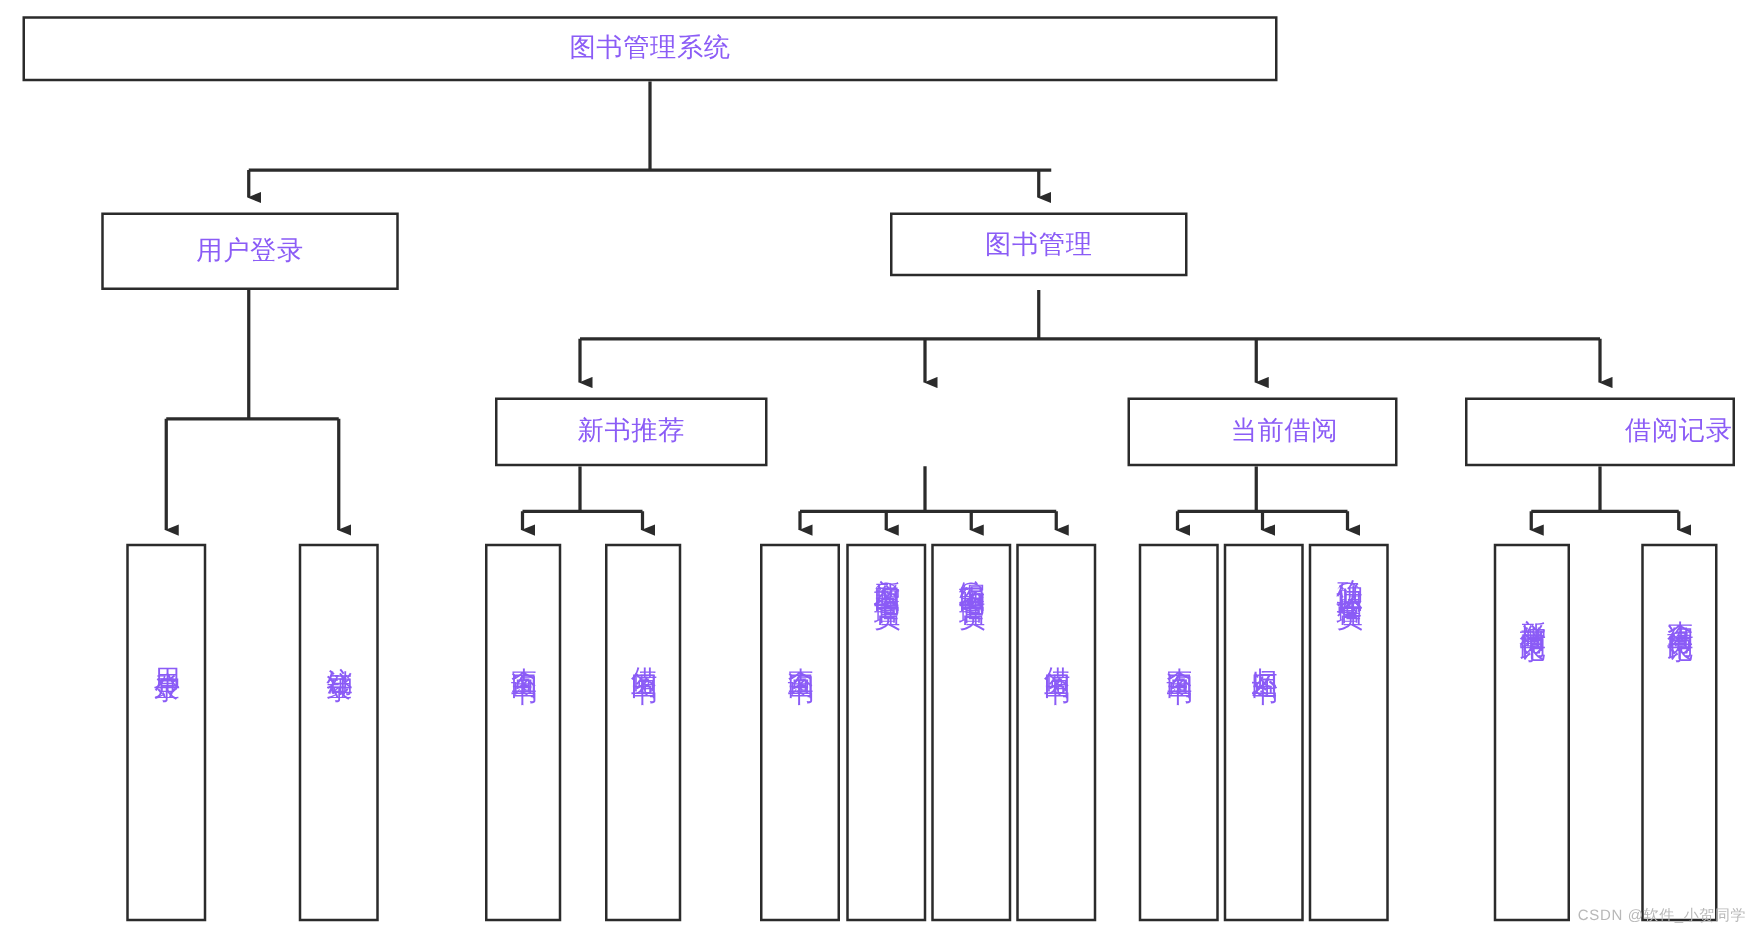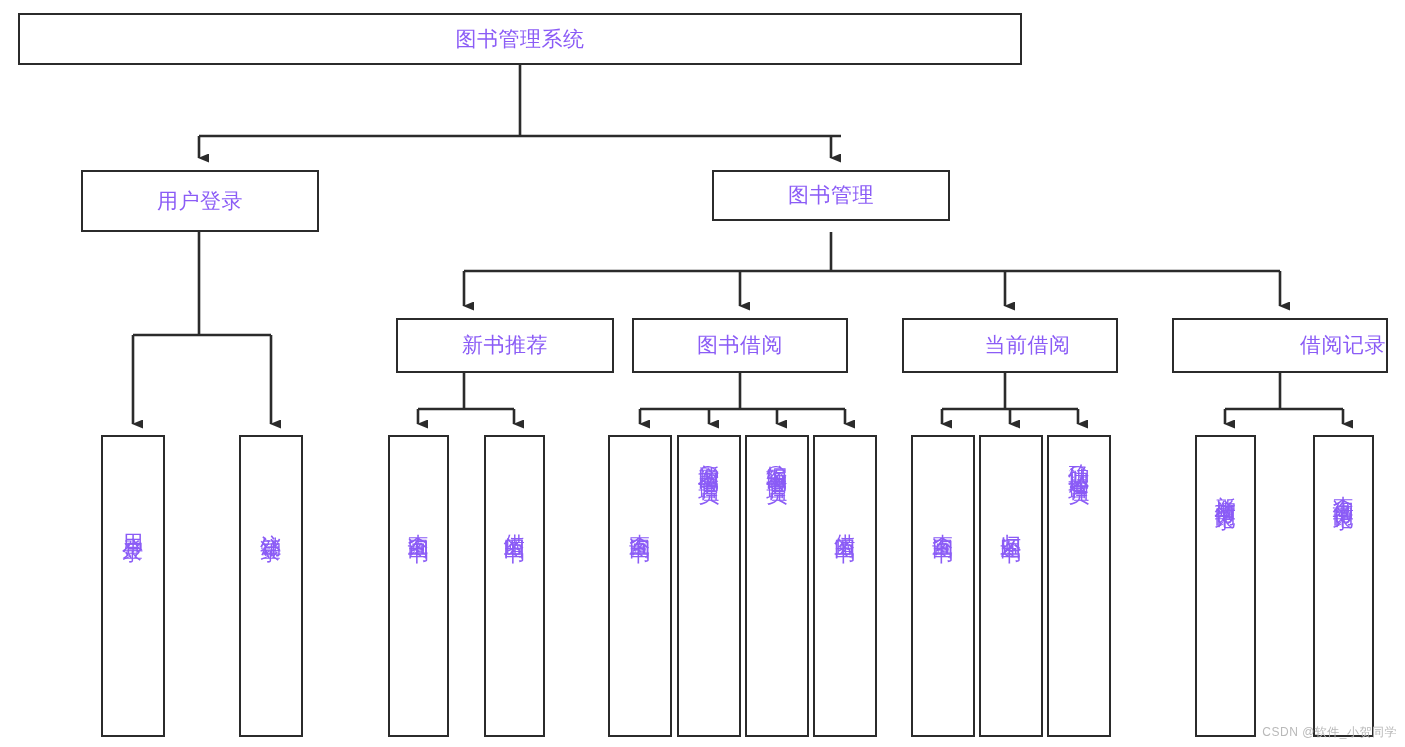--- a/index.html
+++ b/index.html
@@ -136,23 +136,20 @@
   <div class="node horiz" style="left:81px; top:170px; width:238px; height:62px;">
     <span class="node-label">用户登录</span>
   </div>
   <div class="node horiz" style="left:712px; top:170px; width:238px; height:51px;font-family:Liberation Serif, serif;">
     <span class="node-label">图书管理</span>
   </div>
 
   <div class="node horiz" style="left:360px; top:318px; width:218px; height:55px;margin-left:36px;">
     <span class="node-label">新书推荐</span>
   </div>
-  <div class="node horiz" style="left:632px; top:318px; width:216px; height:55px;">
-    <span class="node-label">图书借阅</span>
-  </div>
   <div class="node horiz" style="left:902px; top:318px; width:216px; height:55px;padding-left:35px;">
     <span class="node-label">当前借阅</span>
   </div>
   <div class="node horiz" style="left:1172px; top:318px; width:216px; height:55px;justify-content:flex-end;">
     <span class="node-label">借阅记录</span>
   </div>
 
   <div class="node vert" style="left:101px; top:435px; width:64px; height:302px; padding-top:80px;">
     <span class="node-label">用户登录</span>
   </div>

